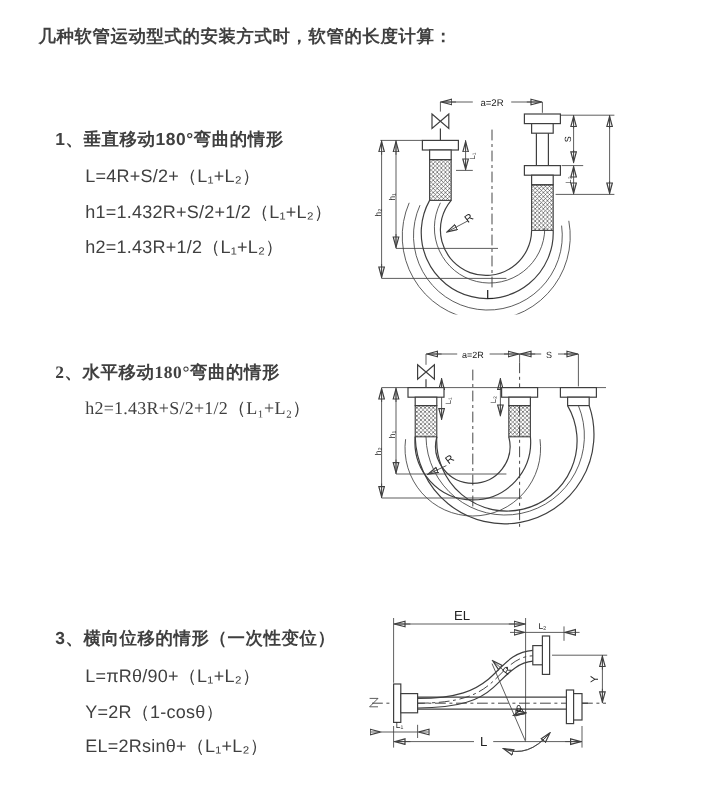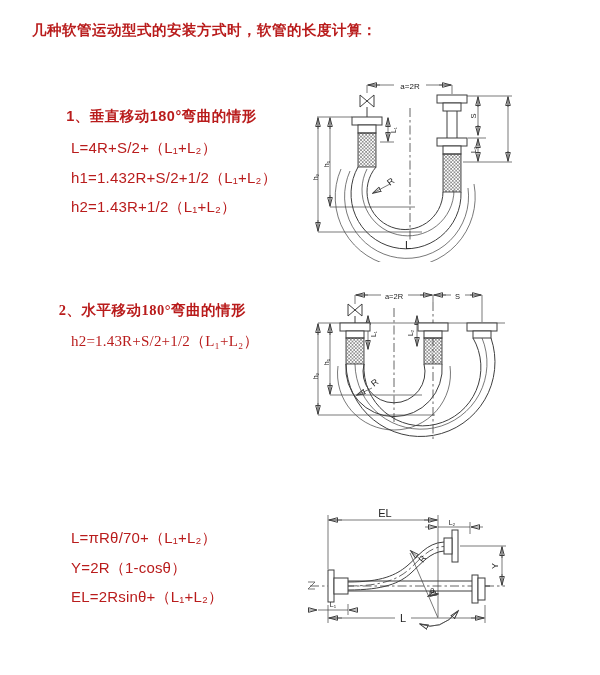--- a/index.html
+++ b/index.html
@@ -1,20 +1,20 @@
 <!DOCTYPE html>
 <html><head>
 <meta charset="utf-8">
 <style>
   html,body{margin:0;padding:0;background:#e8e8e8;}
   .page{position:relative;width:600px;height:675px;background:#ffffff;overflow:hidden;
-        font-family:"Liberation Sans","DejaVu Sans",sans-serif;color:#b91c1c;}
+        font-family:"Liberation Sans","DejaVu Sans",sans-serif;color:#404040;}
   .title{position:absolute;left:32px;top:21px;font-size:14.5px;font-weight:bold;letter-spacing:0.5px;}
   .section{position:absolute;left:46px;}
-  .heading{font-size:14.5px;font-weight:bold;letter-spacing:0.5px;margin-bottom:7px;text-align:center;}
+  .heading{font-size:14.5px;font-weight:bold;letter-spacing:0.5px;margin-bottom:7px;}
   .formula{font-size:15px;line-height:29.5px;padding-left:25px;letter-spacing:0.2px;white-space:nowrap;}
   .diag{position:absolute;}
   .diag line,.diag path,.diag polyline{stroke:#3f3f3f;fill:none;}
   .diag .thin{stroke-width:0.7;}
   .diag .main{stroke-width:1;}
   .diag .dash{stroke-width:0.8;stroke-dasharray:9 3 2.5 3;}
   .diag rect.part{fill:#ffffff;stroke:#3f3f3f;stroke-width:1;}
   .diag rect.braid{stroke:#3f3f3f;stroke-width:0.9;}
   .diag polygon.valve{fill:none;stroke:#3f3f3f;stroke-width:1;}
   .diag text{fill:#222;font-family:"Liberation Sans","DejaVu Sans",sans-serif;stroke:none;}
@@ -33,21 +33,22 @@
     <div class="formula">h1=1.432R+S/2+1/2（L₁+L₂）</div>
     <div class="formula">h2=1.43R+1/2（L₁+L₂）</div>
   </div>
 
   <div class="section" style="top:301px;font-family:Liberation Serif, serif;">
     <div class="heading">2、水平移动180°弯曲的情形</div>
     <div class="formula">h2=1.43R+S/2+1/2（L₁+L₂）</div>
   </div>
 
   <div class="section" style="top:523px;">
-    <div class="formula">L=πRθ/70+（L₁+L₂）</div>
+    <div class="heading">3、横向位移的情形（一次性变位）</div>
+    <div class="formula">L=πRθ/90+（L₁+L₂）</div>
     <div class="formula">Y=2R（1-cosθ）</div>
     <div class="formula">EL=2Rsinθ+（L₁+L₂）</div>
   </div>
 
   <svg class="diag" style="left:310px;top:72px;" width="290" height="190" viewBox="0 0 290 190">
     <defs>
       <marker id="arr" markerWidth="10" markerHeight="8" refX="8.5" refY="3" orient="auto" markerUnits="userSpaceOnUse">
         <path d="M0.5,0.7 L9,3 L0.5,5.3 Z" fill="#3f3f3f" stroke="none"></path>
       </marker>
       <pattern id="hatch" width="3.4" height="3.4" patternUnits="userSpaceOnUse">

